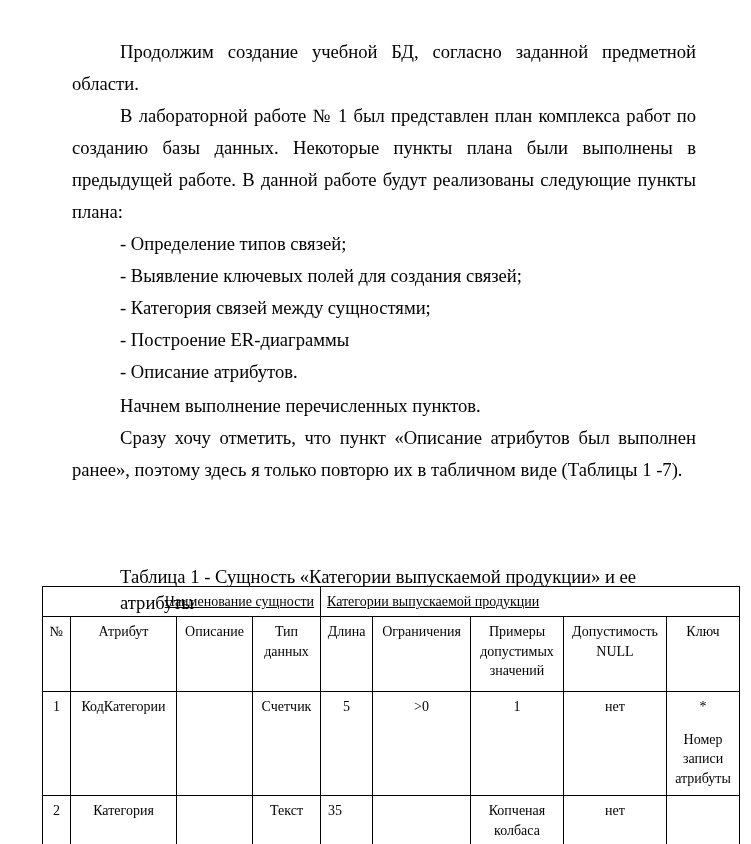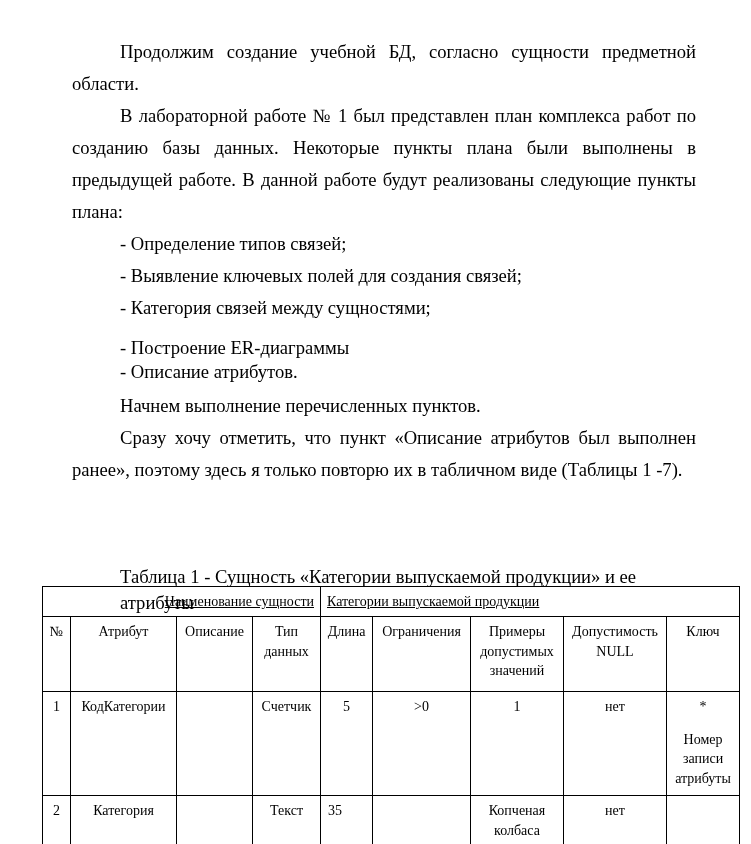--- a/index.html
+++ b/index.html
@@ -30,27 +30,27 @@
   table.attr td {
     border: 1.3px solid #000; vertical-align: top; padding: 5px 3px 0 3px;
     text-align: center; overflow: hidden;
   }
   table.attr td.entity-label { text-align: right; padding-right: 6px; }
   table.attr td.entity-value { text-align: left; padding-left: 6px; }
 </style>
 </head>
 <body>
 
-<p class="para indent" style="top:36px;">Продолжим создание учебной БД, согласно сущности предметной области.</p>
+<p class="para indent" style="top:36px;">Продолжим создание учебной БД, согласно заданной предметной области.</p>
 <p class="para indent" style="top:100px;">В лабораторной работе № 1 был представлен план комплекса работ по созданию базы данных. Некоторые пункты плана были выполнены в предыдущей работе. В данной работе будут реализованы следующие пункты плана:</p>
 
 <p class="line" style="top:228px;text-align:right;">- Определение типов связей;</p>
 <p class="line" style="top:260px;">- Выявление ключевых полей для создания связей;</p>
 <p class="line" style="top:292px;">- Категория связей между сущностями;</p>
-<p class="line" style="top:324px;margin-top:8px;">- Построение ER-диаграммы</p>
+<p class="line" style="top:324px;">- Построение ER-диаграммы</p>
 <p class="line" style="top:356px;">- Описание атрибутов.</p>
 
 <p class="line" style="top:390px;text-align:right;">Начнем выполнение перечисленных пунктов.</p>
 <p class="para indent" style="top:422px;">Сразу хочу отметить, что пункт «Описание атрибутов был выполнен ранее», поэтому здесь я только повторю их в табличном виде (Таблицы 1 -7).</p>
 
 <p class="caption" style="top:518px;margin-top:46px;">Таблица 1 - Сущность «Категории выпускаемой продукции» и ее атрибуты</p>
 
 <table class="attr">
   <colgroup>
     <col style="width:28px">

